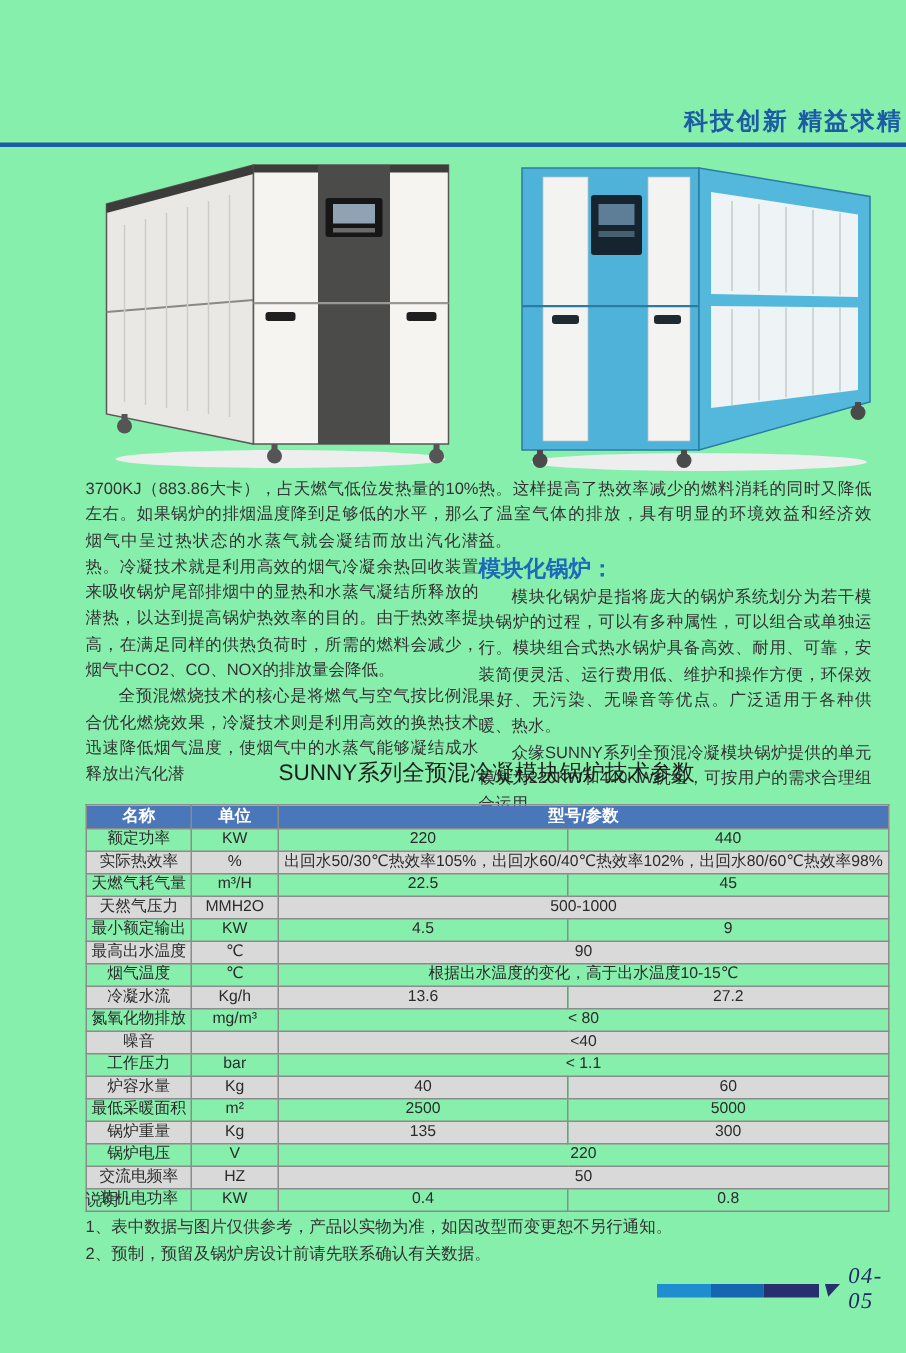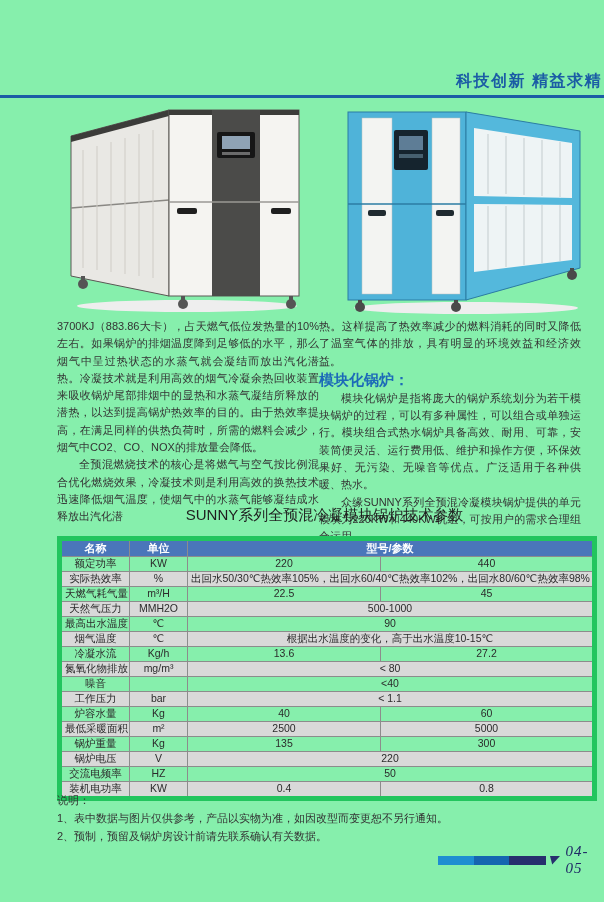--- a/index.html
+++ b/index.html
@@ -26,21 +26,21 @@
   .blue-note{color:#1d5eb0;font-weight:bold;text-align:right;margin-top:2px;}
 
   
   .table-section{position:absolute;top:506px;left:57px;width:535px;}
   .table-title{text-align:center;font-size:15px;color:#1e1e1e;margin:0 0 7px 0;font-weight:500;}
   table.params{width:535px;border-collapse:collapse;table-layout:fixed;font-size:10.5px;color:#2b2b2b;}
   table.params th,table.params td{border:1px solid #8c8c8c;text-align:center;
       padding:1px 3px;height:12px;line-height:11.5px;overflow:hidden;white-space:nowrap;}
   table.params thead th{background:#4a76ba;color:#ffffff;font-weight:bold;font-size:11px;height:13px;}
   table.params tbody tr:nth-child(even){background:#d9d9d9;}
-  table.params{border:5px solid #22c55e;margin-top:11px;}
+  table.params{border:1px solid #22c55e;margin-top:11px;}
 
   
   .notes{position:absolute;top:791px;left:57px;width:520px;font-size:11px;line-height:18px;color:#333;}
   .notes p{margin:0;}
 
   
   .footer{position:absolute;top:843px;left:438px;display:flex;align-items:center;}
   .bar-seg{height:9px;}
   .seg1{width:37px;background:#1e8ed1;}
   .seg2{width:37px;background:#1565b0;}
@@ -186,20 +186,26 @@
             <td>m³/H</td>
             <td>22.5</td>
             <td>45</td>
           </tr>
           <tr>
             <td>天然气压力</td>
             <td>MMH2O</td>
             <td colspan="2">500-1000</td>
           </tr>
           <tr>
+            <td>最小额定输出</td>
+            <td>KW</td>
+            <td>4.5</td>
+            <td>9</td>
+          </tr>
+          <tr>
             <td>最高出水温度</td>
             <td>℃</td>
             <td colspan="2">90</td>
           </tr>
           <tr>
             <td>烟气温度</td>
             <td>℃</td>
             <td colspan="2">根据出水温度的变化，高于出水温度10-15℃</td>
           </tr>
           <tr>

